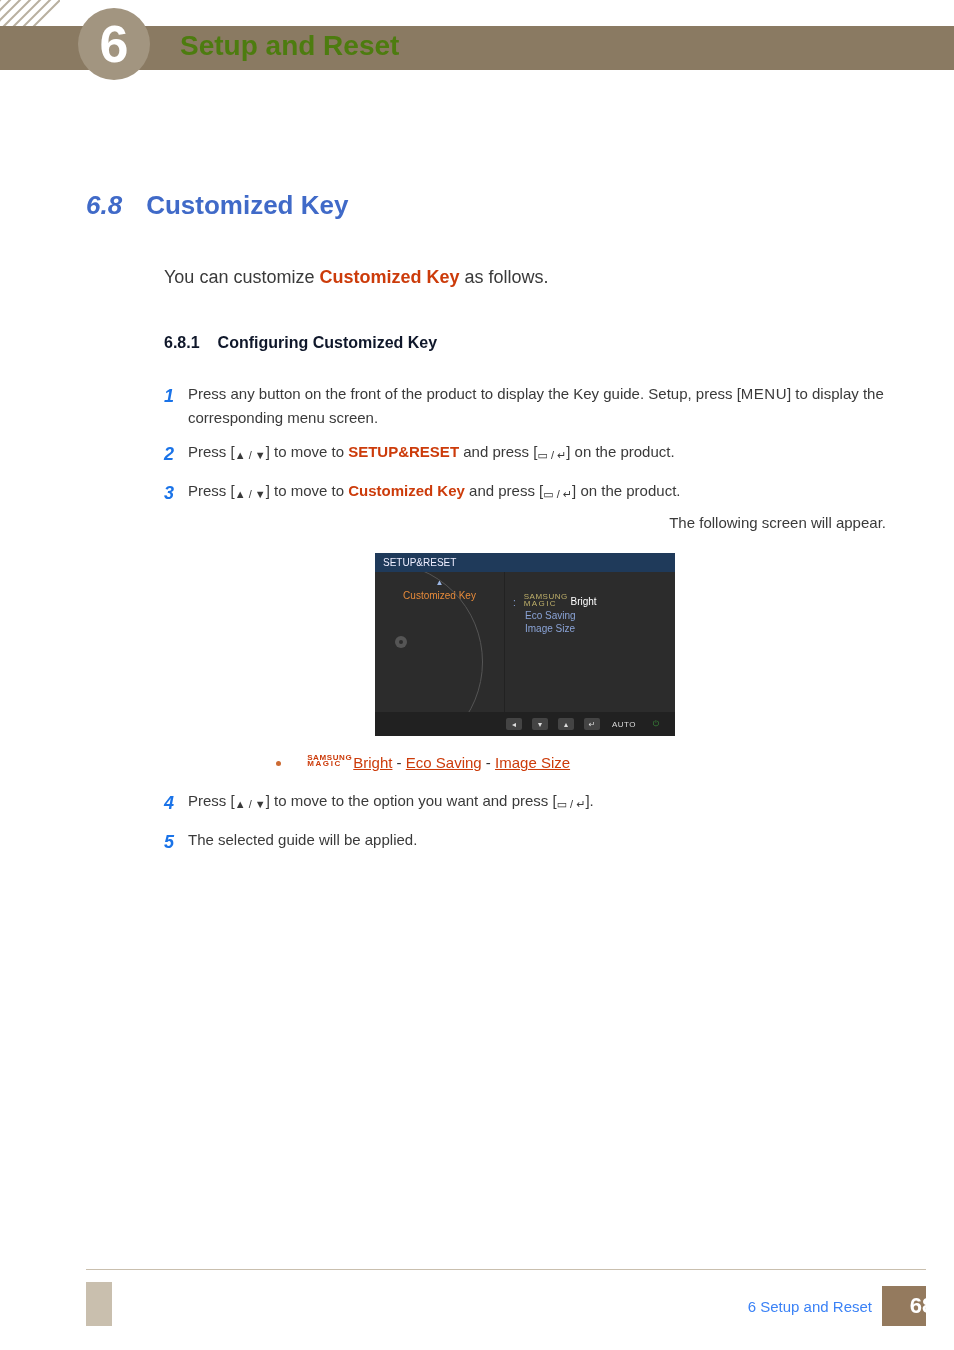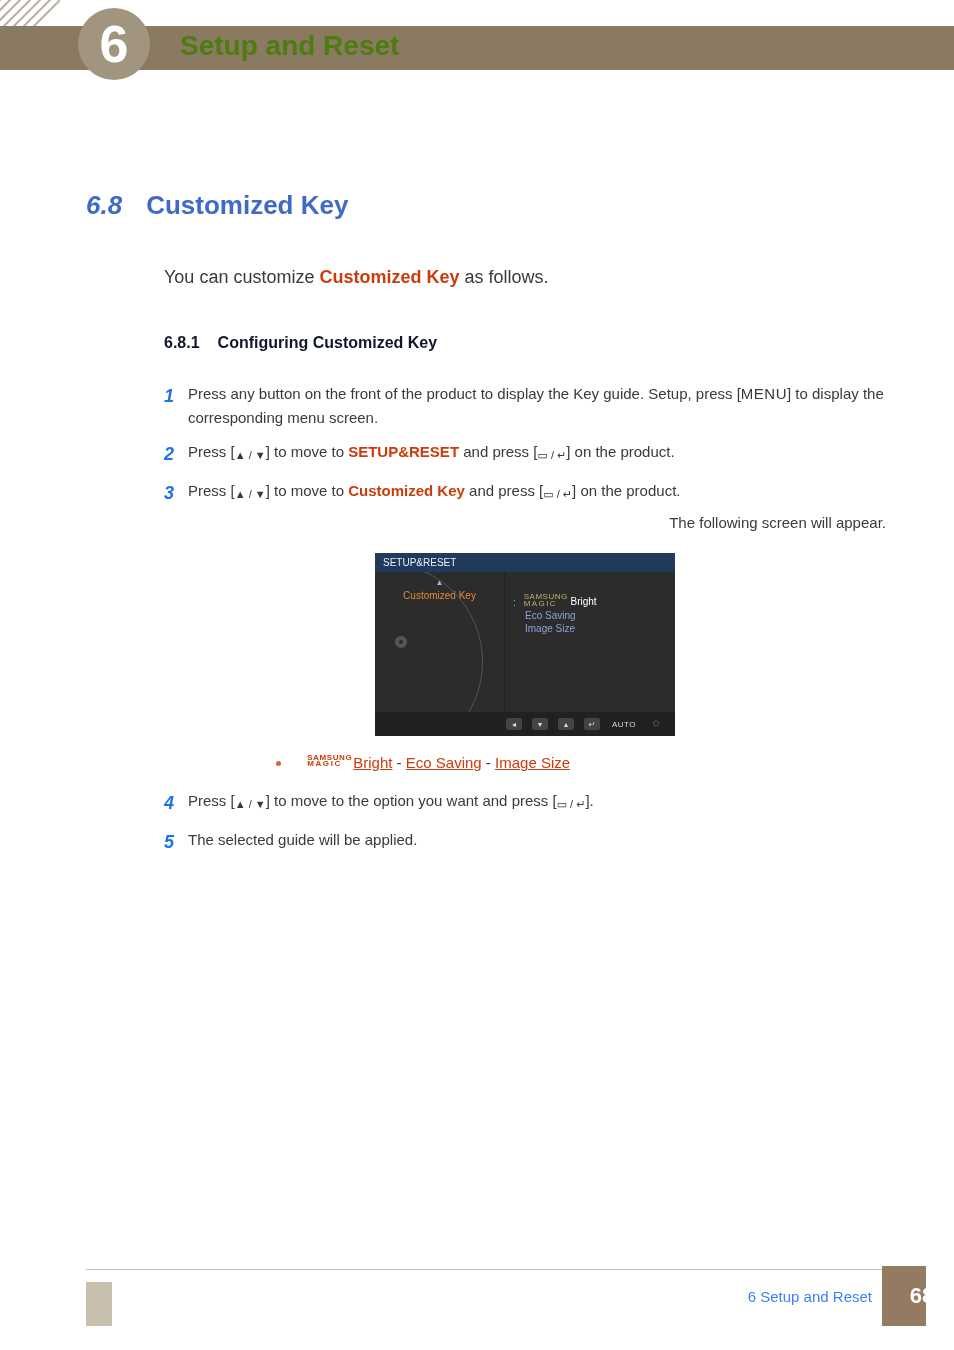--- a/index.html
+++ b/index.html
@@ -42,21 +42,21 @@
   .osd-right .colon { color:#8aa3d6; display:inline-block; width:8px; }
   .osd-right .l1 { color:#fff; }
   .osd-right .sm { color:#bfb06a; font-size:8px; letter-spacing:0.5px; }
   .osd-right .opt { color:#8aa3d6; font-size:10px; margin-left:12px; margin-top:2px;}
   .osd-foot { background:#212121; height:24px; display:flex; align-items:center; justify-content:flex-end; padding-right:6px;}
   .osd-foot .fbtn { width:16px; height:12px; background:#444; color:#ddd; font-size:8px; display:flex; align-items:center; justify-content:center; margin:0 5px; border-radius:2px;}
   .osd-foot .fbtn.auto { width:auto; background:none; padding:0 2px; letter-spacing:0.5px;}
   .osd-foot .fbtn.nob { background:none; }
   .footer { position: absolute; bottom: 24px; right: 28px; display: flex; align-items: center; }
   .footer-text { color: #3b82f6; font-size: 15px; margin-right: 10px; }
-  .footer-box { width: 44px; height: 60px; background: #947a5e; color: #fff; font-size: 22px; font-weight: bold; display:flex; align-items:center; justify-content:center;padding-left:36px;}
+  .footer-box { width: 44px; height: 40px; background: #947a5e; color: #fff; font-size: 22px; font-weight: bold; display:flex; align-items:center; justify-content:center;padding-left:36px;}
   .footer-rule { position:absolute; bottom: 80px; left: 86px; right: 28px; height:1px; background:#c9bfae;}
   .left-rule { position:absolute; bottom: 24px; left: 86px; width: 26px; height: 44px; background:#c9bfae;}
 </style>
 </head>
 <body>
 
 <div class="corner-hatch">
   <svg viewBox="0 0 60 60">
     <g stroke="#b9b0a0" stroke-width="2">
       <line x1="-10" y1="10" x2="10" y2="-10"></line>

